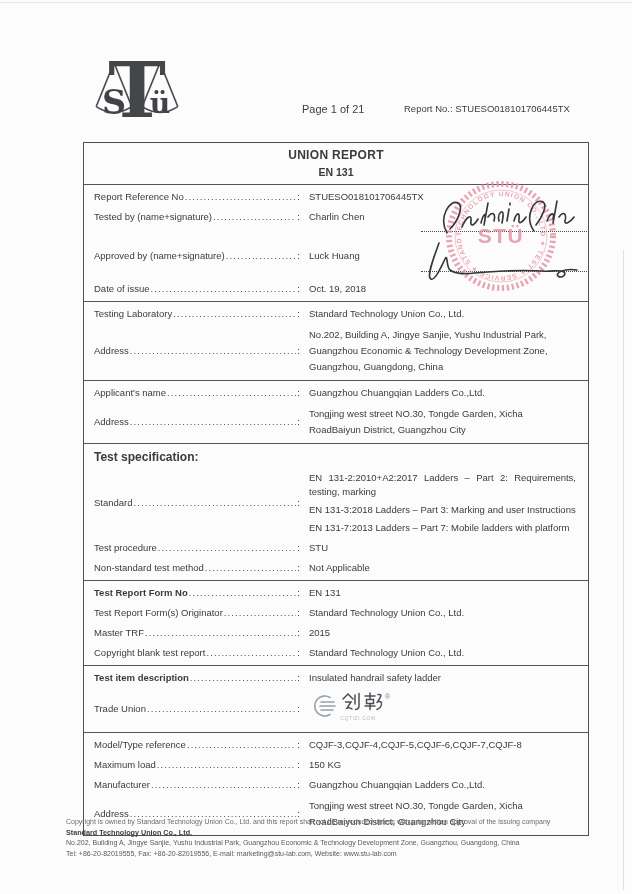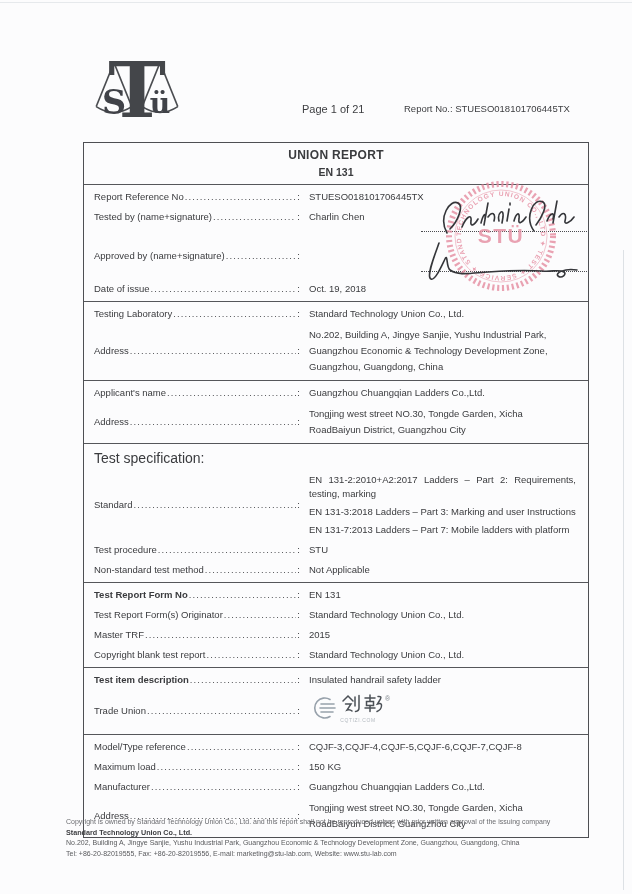--- a/index.html
+++ b/index.html
@@ -22,21 +22,21 @@
   .title-sec { text-align:center; padding:5px 0 6px; }
   .doc-title { font-size:12px; font-weight:bold; letter-spacing:.3px; }
   .doc-subtitle { font-size:10.5px; font-weight:bold; margin-top:4px; }
 
   .row { display:flex; align-items:center; padding:3px 12px 3px 10px; font-size:9.5px; line-height:14px; }
   .lbl { width:206px; flex:none; display:flex; align-items:baseline; }
   .lbl-text { white-space:nowrap; }
   .leader { flex:1 1 auto; min-width:0; overflow:hidden; white-space:nowrap; letter-spacing:1.1px; color:#47484c; margin:0 1px; }
   .val { flex:1; padding-left:9px; }
   .bold .lbl-text { font-weight:bold; }
-  .heading-row { font-weight:normal; padding:4px 10px; font-size:14px; }
+  .heading-row { font-weight:bold; padding:4px 10px; font-size:12px; }
   .sp-lg { margin-bottom:19px; }
   .sp-md { margin-bottom:13px; }
   .val-lines > div { line-height:14px; margin-bottom:4px; }
   .val-lines > div:first-child { text-align:justify; }
   .val-lines > div:last-child { margin-bottom:0; }
   .tm-row { min-height:38px; }
 
   
   .sig-overlay { position:absolute; left:330px; top:30px; width:180px; height:140px; pointer-events:none; z-index:3; }
   .sig-dots { position:absolute; height:2px; border-bottom:1.6px dotted #4c4d51; z-index:2; pointer-events:none; }
@@ -98,20 +98,21 @@
             <span>:</span>
           </div>
         <div class="val">Charlin Chen</div>
       </div>
       <div class="row sp-md">
         <div class="lbl">
             <span class="lbl-text">Approved by (name+signature)</span>
             <span class="leader">........................................................................................................................................</span>
             <span>:</span>
           </div>
+        <div class="val">Luck Huang</div>
       </div>
       <div class="row">
         <div class="lbl">
             <span class="lbl-text">Date of issue</span>
             <span class="leader">........................................................................................................................................</span>
             <span>:</span>
           </div>
         <div class="val">Oct. 19, 2018</div>
       </div>
     </div>

